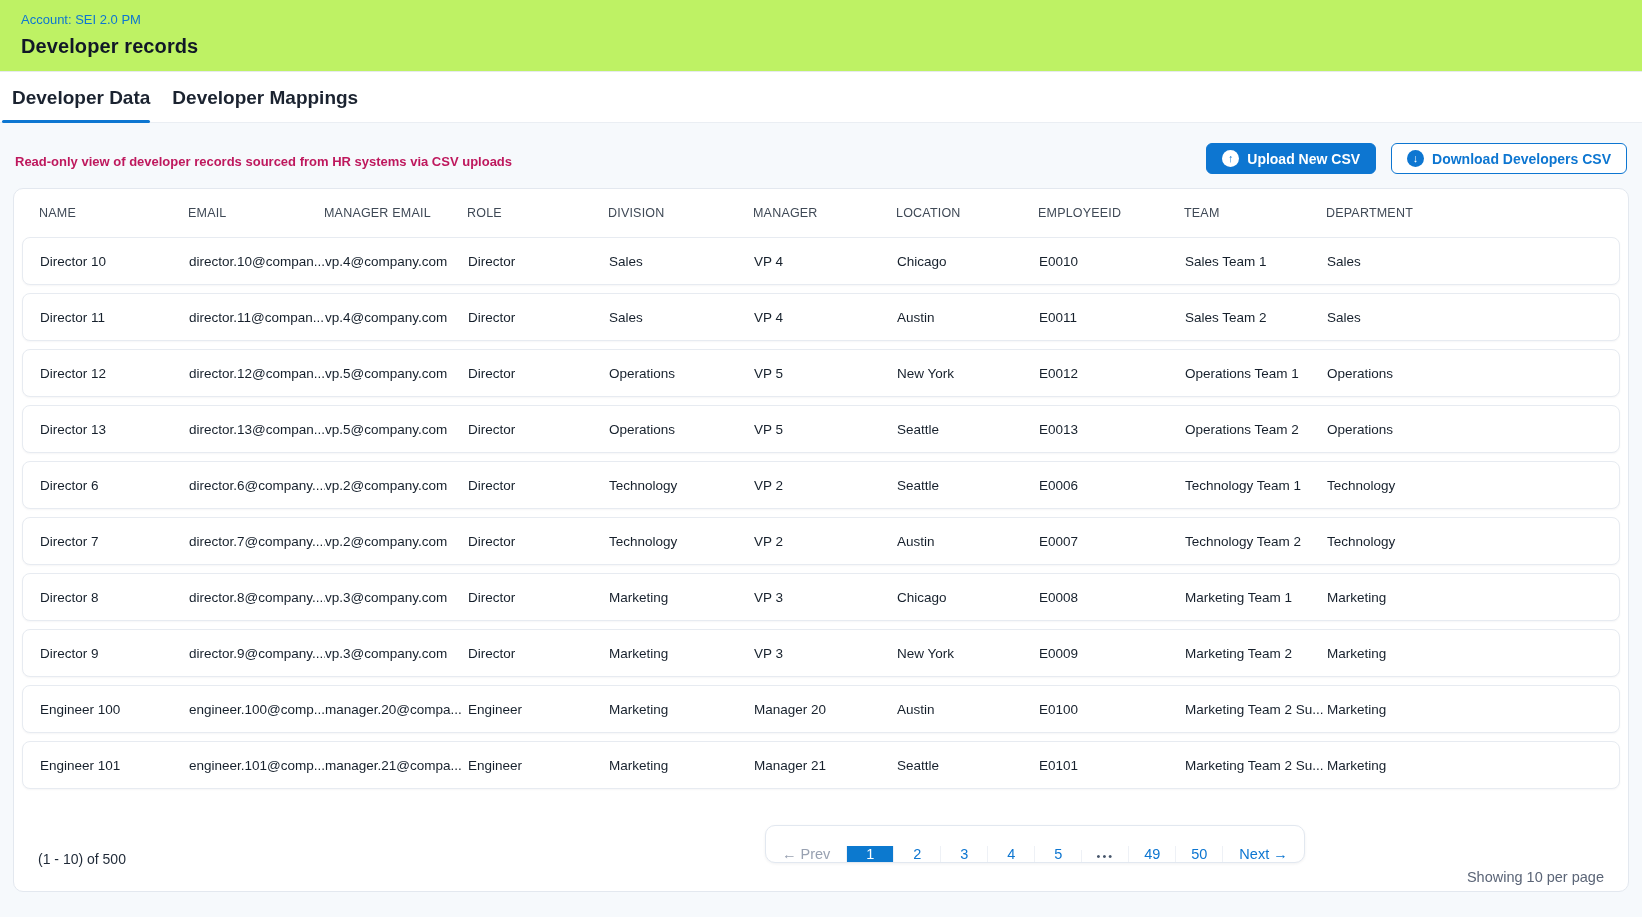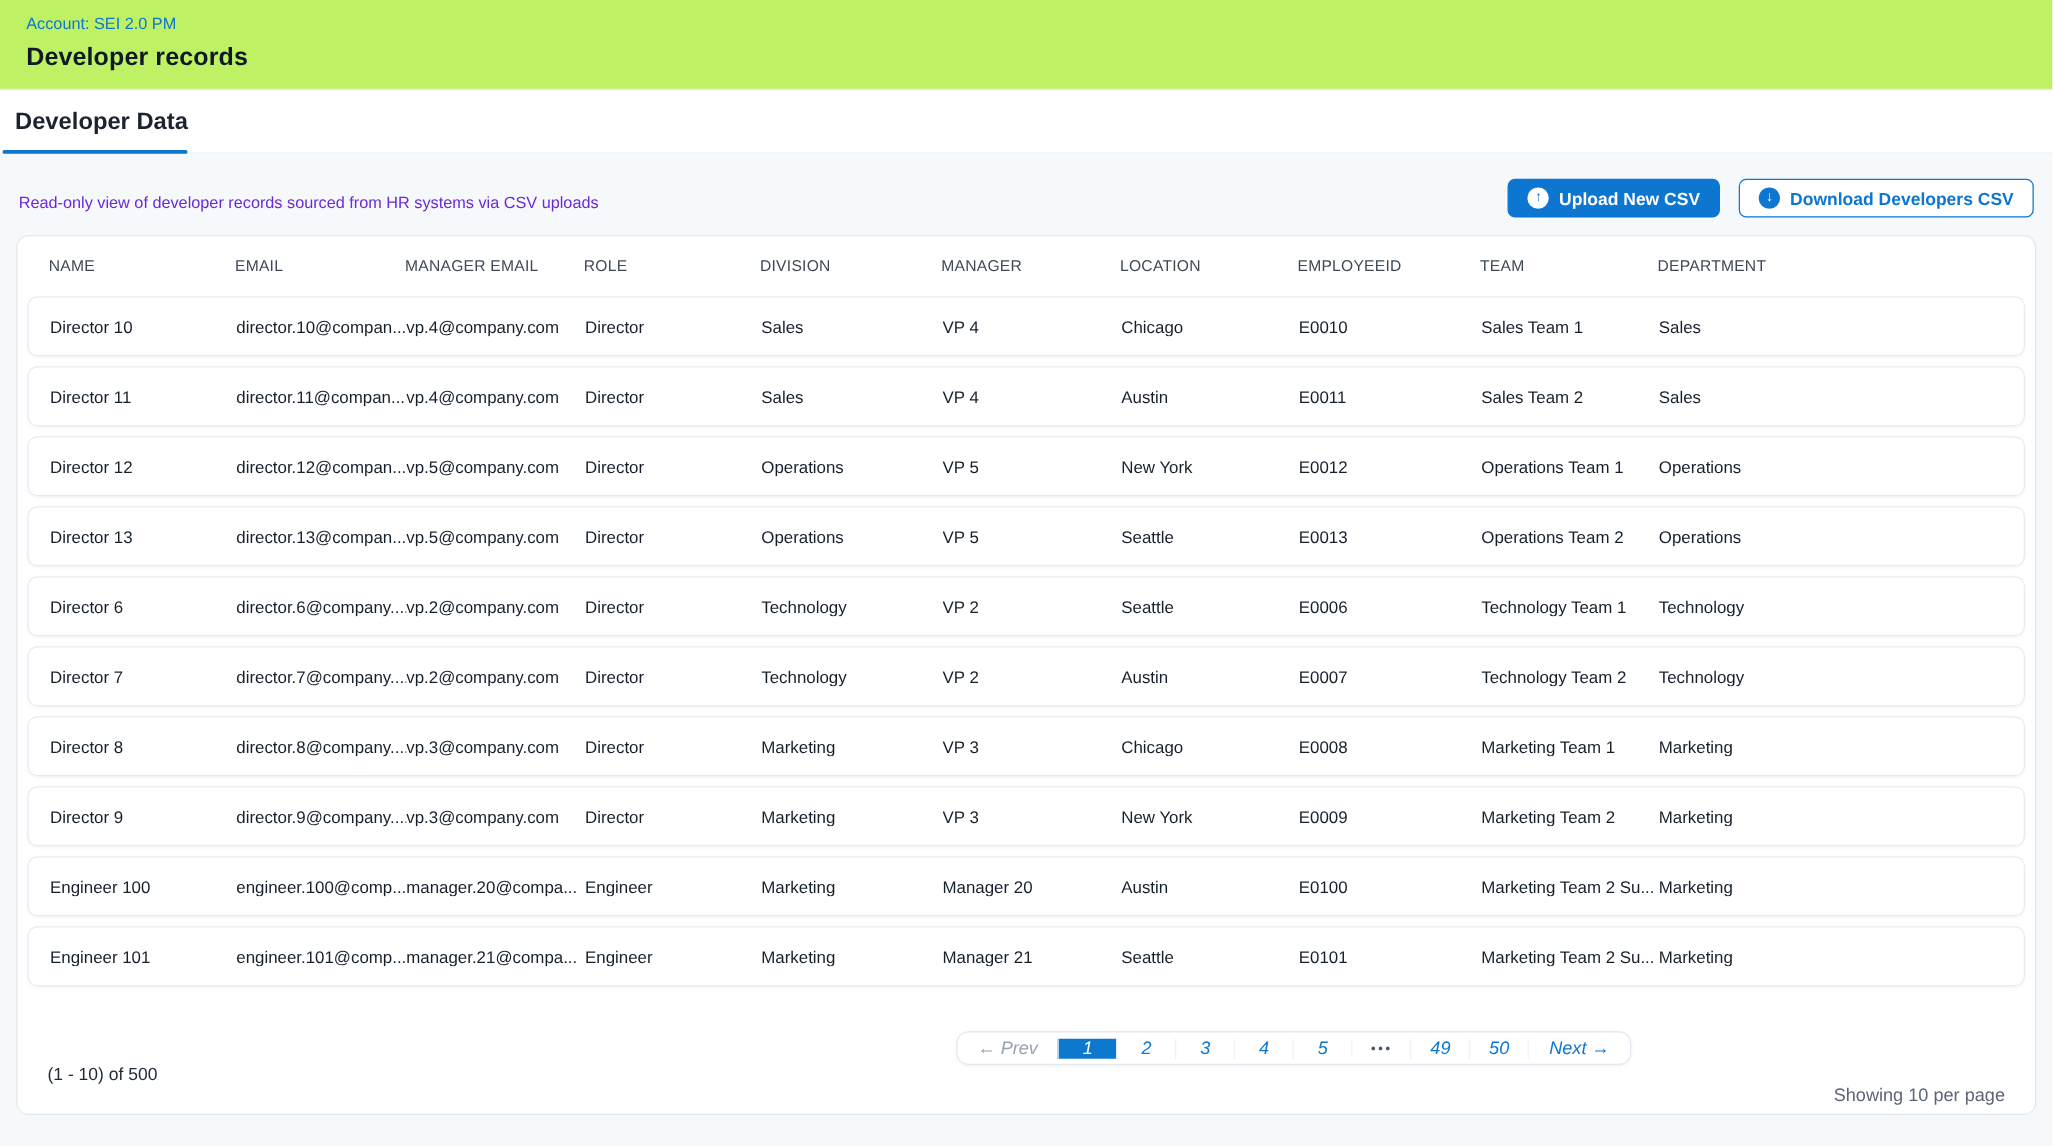--- a/index.html
+++ b/index.html
@@ -16,57 +16,58 @@
   .page-title { font-size: 20px; font-weight: 700; color: #111827; margin-top: 7px; letter-spacing: .1px; }
   
   .tabbar { display: flex; gap: 22px; padding: 0 12px; background: #fff; border-bottom: 1px solid #eaeef3; }
   .tab { position: relative; padding: 15px 0 13px; font-size: 19px; font-weight: 700; color: #1b2330; cursor: pointer; }
   .tab.inactive { font-weight: 600; }
   .tab.active::after { content:""; position: absolute; left: -10px; right: 0; bottom: -1px; height: 3px; background: #0d76d1; border-radius: 2px; }
   
   .content { background: #f6f9fc; padding: 0 13px; height: 801px; }
   .section-row { display: flex; align-items: center; justify-content: space-between; padding: 20px 2px 14px; }
   .section-title { font-size: 17px; font-weight: 700; color: #111827; }
-  .section-subtitle { font-size: 13px; color: #6d28d9; margin-top: 5px; }
+  .section-subtitle { font-size: 13px; color: #be185d; margin-top: 5px; font-weight: bold; }
   .actions { display: flex; gap: 15px; align-items: center; }
   .btn { display: inline-flex; align-items: center; gap: 8px; height: 31px; padding: 0 15px; border-radius: 6px; font-family: "Liberation Sans", sans-serif; font-size: 14px; font-weight: 700; cursor: pointer; }
   .btn-primary { background: #0d76d1; border: 1px solid #0d76d1; color: #fff; }
   .btn-outline { background: #fff; border: 1.5px solid #0d76d1; color: #0d76d1; }
   .icon-circle { width: 17px; height: 17px; border-radius: 50%; display: inline-flex; align-items: center; justify-content: center; font-size: 11px; font-weight: 700; line-height: 1; }
   .icon-circle.inv { background: #fff; color: #0d76d1; }
   .icon-circle.fill { background: #0d76d1; color: #fff; }
   
   .panel { background: #fff; border: 1px solid #e3e8ef; border-radius: 10px; padding-bottom: 6px; }
   .grid { display: grid; grid-template-columns: 149px 136px 143px 141px 145px 143px 142px 146px 142px minmax(0,1fr); align-items: center; }
   .thead { margin: 0 8px; padding: 0 17px; height: 48px; }
   .th { font-size: 12.5px; font-weight: 500; color: #3f4956; letter-spacing: .2px; white-space: nowrap; }
   .row-card { margin: 0 8px 8px; padding: 0 17px; height: 48px; background: #fff; border: 1px solid #e7ebf1; border-radius: 8px; box-shadow: 0 1px 2px rgba(16,24,40,.04); }
   .cell { font-size: 13.5px; color: #16202c; white-space: nowrap; overflow: hidden; }
   
   .panel-footer { position: relative; display: flex; align-items: center; justify-content: space-between; padding: 36px 24px 0; }
   .range-text { font-size: 14px; color: #1f2937; }
   .per-page-text { font-size: 14.5px; color: #5b6577; margin-top: 36px; }
-  .pager { position: absolute; left: 50%; top: 28px; transform: translateX(-56px); display: flex; align-items: center; height: 27px; background: #fff; border: 1px solid #e2e8f0; border-radius: 10px; overflow: hidden; box-shadow: 0 1px 3px rgba(16,24,40,.06); font-style: italic; }
+  .pager { position: absolute; left: 50%; top: 28px; transform: translateX(-56px); display: flex; align-items: flex-end; height: 38px; background: #fff; border: 1px solid #e2e8f0; border-radius: 10px; overflow: hidden; box-shadow: 0 1px 3px rgba(16,24,40,.06); }
   .pager-item { display: flex; align-items: center; justify-content: center; min-width: 47px; padding: 0 10px; font-size: 14.5px; color: #0d76d1; border-left: 1px solid #eef1f6; cursor: pointer; white-space: nowrap; gap: 7px; }
   .pager-item:first-child { border-left: none; }
   .pager-item.prev { color: #98a1b1; padding: 0 16px; }
   .pager-item.next { padding: 0 16px; }
   .pager-item.active { background: #0c79cf; color: #fff; }
   .pager-item.ellipsis { color: #47566b; font-size: 11px; letter-spacing: 2px; cursor: default; }
 </style>
 </head>
 <body>
 
 <header class="page-header">
   <a class="account-link">Account: SEI 2.0 PM</a>
   <h1 class="page-title">Developer records</h1>
 </header>
 
 <nav class="tabbar">
   <div class="tab active">Developer Data</div>
+  <div class="tab inactive">Developer Mappings</div>
 </nav>
 
 <main class="content">
   <div class="section-row">
     <div>
       <p class="section-subtitle">Read-only view of developer records sourced from HR systems via CSV uploads</p>
     </div>
     <div class="actions">
       <button class="btn btn-primary">
         <span class="icon-circle inv">↑</span>

